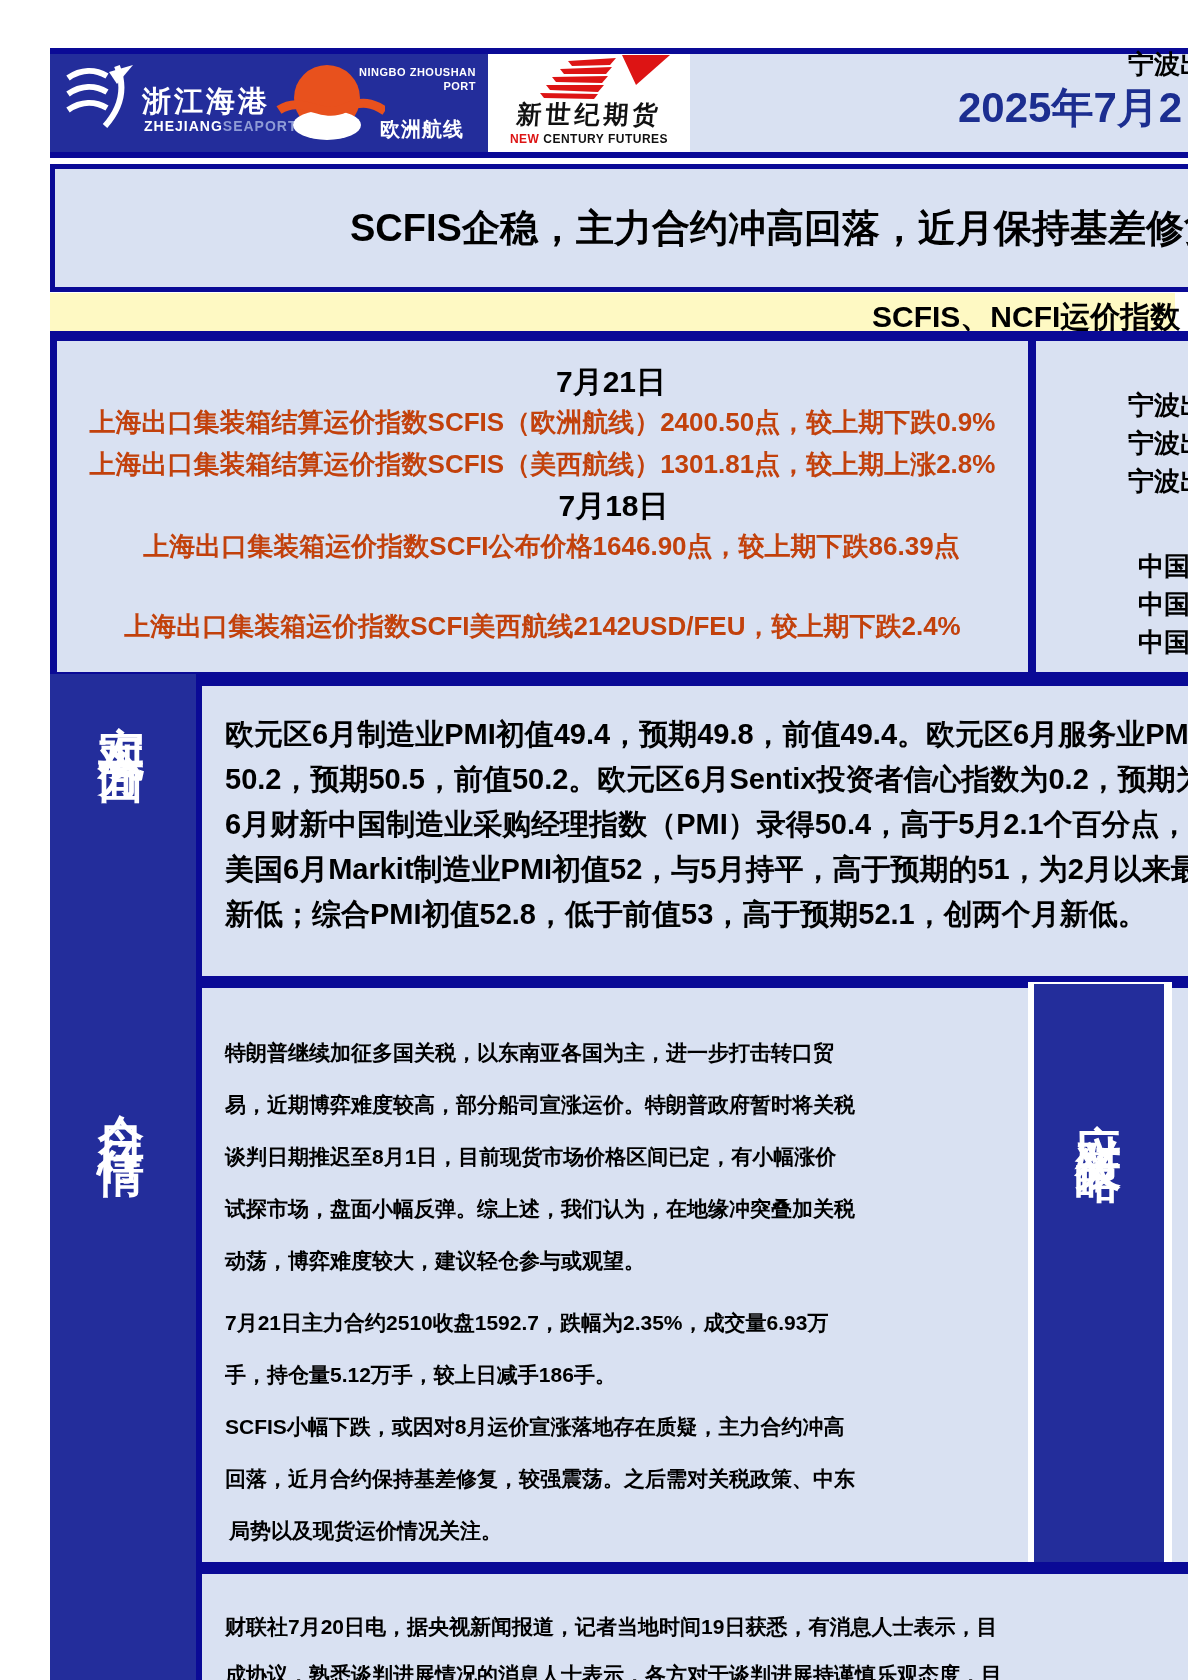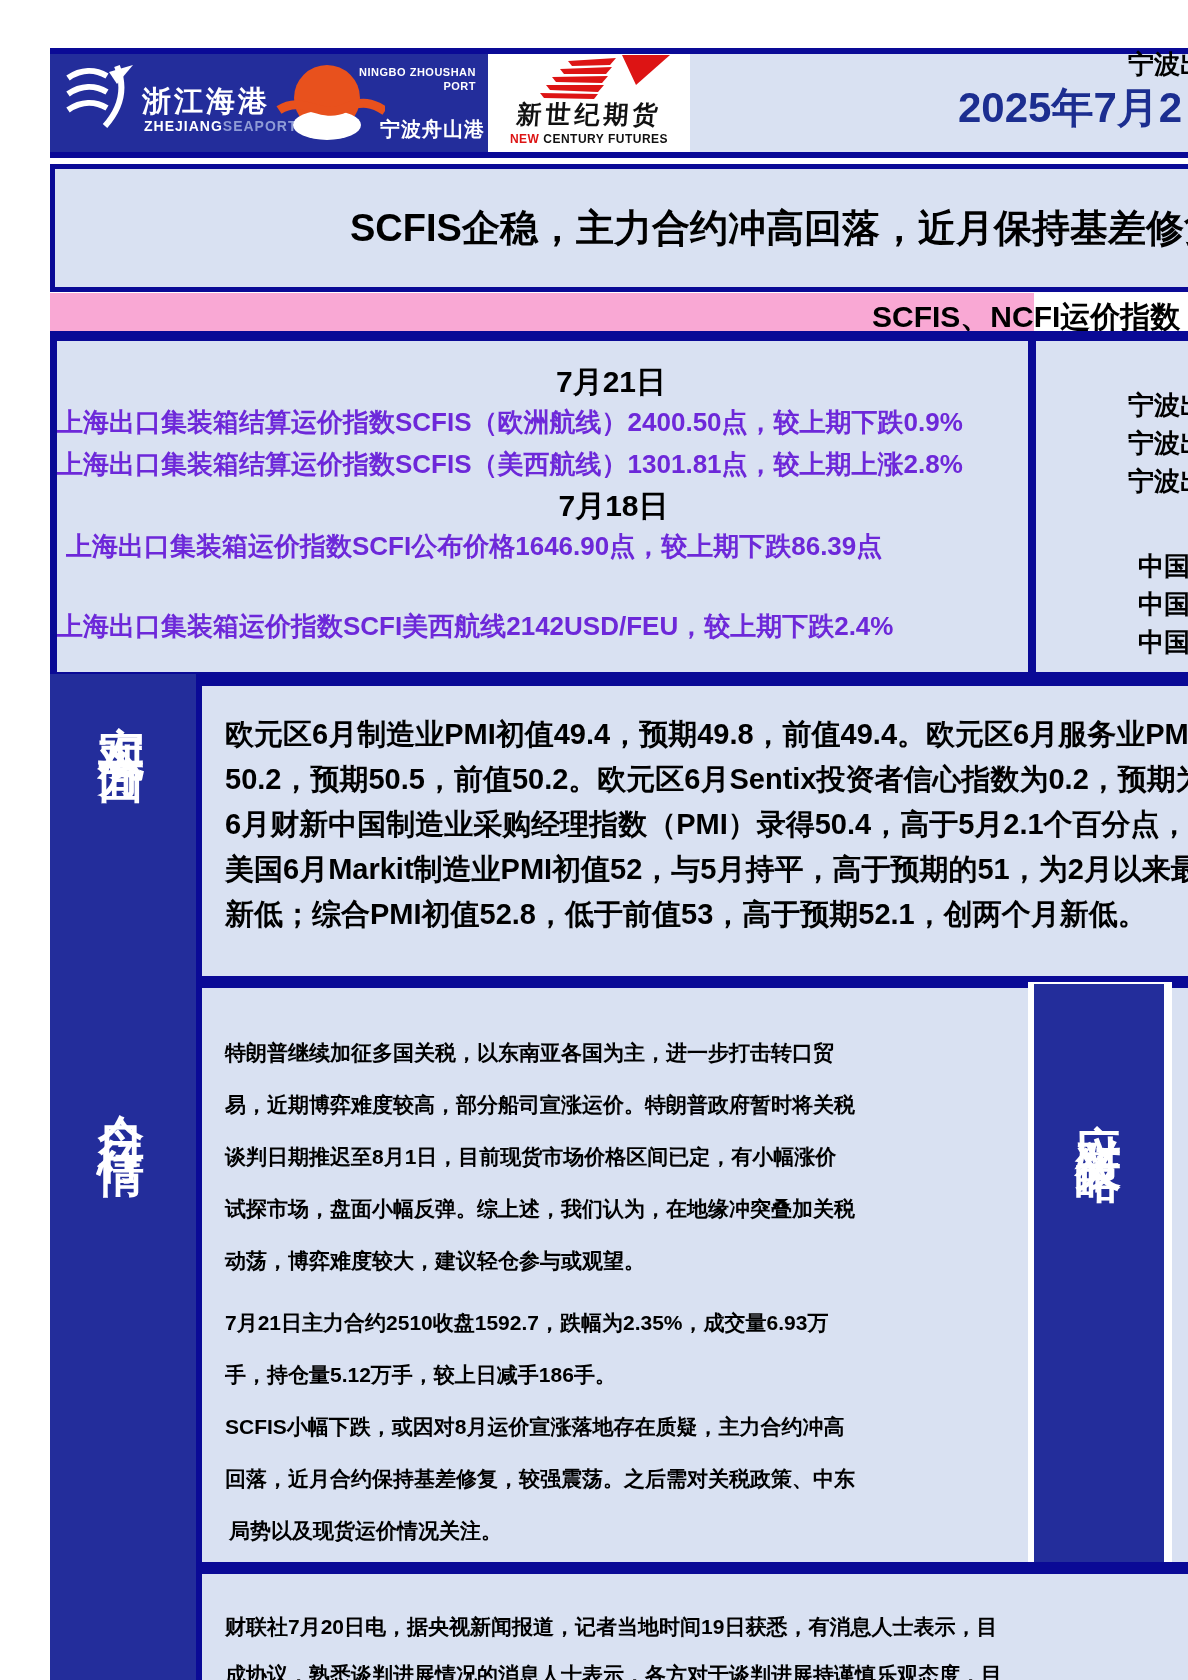--- a/index.html
+++ b/index.html
@@ -6,21 +6,21 @@
   #page{position:relative;width:1188px;height:1680px;background:#ffffff;overflow:hidden;
         font-family:"Liberation Sans",sans-serif;font-weight:700;}
   .abs{position:absolute;}
   .navy{background:#0a0a96;}
   .indigo{background:#232d9b;}
   .panel{background:#d9e1f2;}
   .nowrap{white-space:nowrap;}
   .ctext{color:#000;}
   .vlabel{writing-mode:vertical-rl;text-orientation:upright;color:#ffffff;
           font-weight:900;font-size:46px;letter-spacing:12px;line-height:1;}
-  .idx-line{font-size:26px;line-height:30px;text-align:left;white-space:nowrap;color:#6d28d9;}
+  .idx-line{font-size:26px;line-height:30px;text-align:center;white-space:nowrap;color:#c2410c;}
   .idx-head{font-size:30px;line-height:34px;text-align:center;color:#000;}
   .body-line{font-size:21px;line-height:30px;white-space:nowrap;color:#000;letter-spacing:0px;}
   .macro-line{font-size:29px;line-height:33px;white-space:nowrap;color:#000;}
   .rp-line{font-size:26px;line-height:30px;white-space:nowrap;color:#000;}
 </style>
 </head>
 <body>
 
 <div id="page">
 
@@ -42,21 +42,21 @@
     </div>
     <span class="abs" style="left:215px;top:4px;">
       <svg width="120" height="90" viewBox="0 0 120 90">
         <circle cx="62" cy="40" r="33" fill="#e8511d"></circle>
         <ellipse cx="62" cy="67" rx="34" ry="15" fill="#ffffff"></ellipse>
         <path d="M14 52 C 38 36, 55 62, 80 50 C 97 42, 108 45, 120 53" stroke="#e8511d" stroke-width="9" fill="none"></path>
       </svg>
     </span>
     <div class="abs" style="left:282px;top:12px;width:144px;text-align:right;font-size:11px;color:#fff;letter-spacing:0.5px;">NINGBO ZHOUSHAN</div>
     <div class="abs" style="left:282px;top:26px;width:144px;text-align:right;font-size:11px;color:#fff;letter-spacing:0.5px;">PORT</div>
-    <div class="abs nowrap" style="left:330px;top:62px;font-size:20px;color:#fff;letter-spacing:1px;">宁波舟山港</div>
+    <div class="abs nowrap" style="left:330px;top:62px;font-size:20px;color:#fff;letter-spacing:1px;">欧洲航线</div>
   </div>
 
   <div class="abs" style="left:488px;top:54px;width:202px;height:98px;background:#ffffff;">
     <span class="abs" style="left:22px;top:1px;">
       <svg width="160" height="44" viewBox="0 0 160 44">
         <polygon points="112,0 160,0 126,30" fill="#dd1414"></polygon>
         <polygon points="58,6 106,3 100,10 62,11" fill="#dd1414"></polygon>
         <polygon points="50,14 102,12 96,19 54,19" fill="#dd1414"></polygon>
         <polygon points="42,22 98,21 92,28 46,27" fill="#dd1414"></polygon>
         <polygon points="36,30 94,30 88,37 40,35" fill="#dd1414"></polygon>
@@ -72,21 +72,21 @@
 
   <div class="abs panel" style="left:690px;top:54px;width:498px;height:98px;padding-left:8px;">
     <div class="abs nowrap" style="left:268px;top:26px;font-size:42px;color:#1c2e90;">2025年7月2</div>
   </div>
   <div class="abs navy" style="left:50px;top:152px;width:1138px;height:6px;"></div>
 
   <div class="abs panel" style="left:50px;top:164px;width:1150px;height:118px;border:5px solid #0a0a96;">
     <div class="abs nowrap ctext" style="left:295px;top:34px;font-size:38px;">SCFIS企稳，主力合约冲高回落，近月保持基差修复</div>
   </div>
 
-  <div class="abs" style="left:50px;top:293px;width:984px;height:38px;background:#f9a8d4;">
+  <div class="abs" style="left:50px;top:293px;width:1125px;height:38px;background:#fef9c3;">
     <div class="abs nowrap ctext" style="left:822px;top:4px;font-size:30px;">SCFIS、NCFI运价指数</div>
   </div>
   <div class="abs navy" style="left:50px;top:331px;width:1138px;height:10px;"></div>
 
   <div class="abs navy" style="left:50px;top:341px;width:7px;height:331px;"></div>
   <div class="abs panel" style="left:57px;top:341px;width:971px;height:331px;">
     <div class="abs idx-head" style="left:0;top:24px;width:1108px;">7月21日</div>
     <div class="abs idx-line" style="left:0;top:66px;width:971px;">上海出口集装箱结算运价指数SCFIS（欧洲航线）2400.50点，较上期下跌0.9%</div>
     <div class="abs idx-line" style="left:0;top:108px;width:971px;">上海出口集装箱结算运价指数SCFIS（美西航线）1301.81点，较上期上涨2.8%</div>
     <div class="abs idx-head" style="left:0;top:148px;width:1113px;">7月18日</div>

